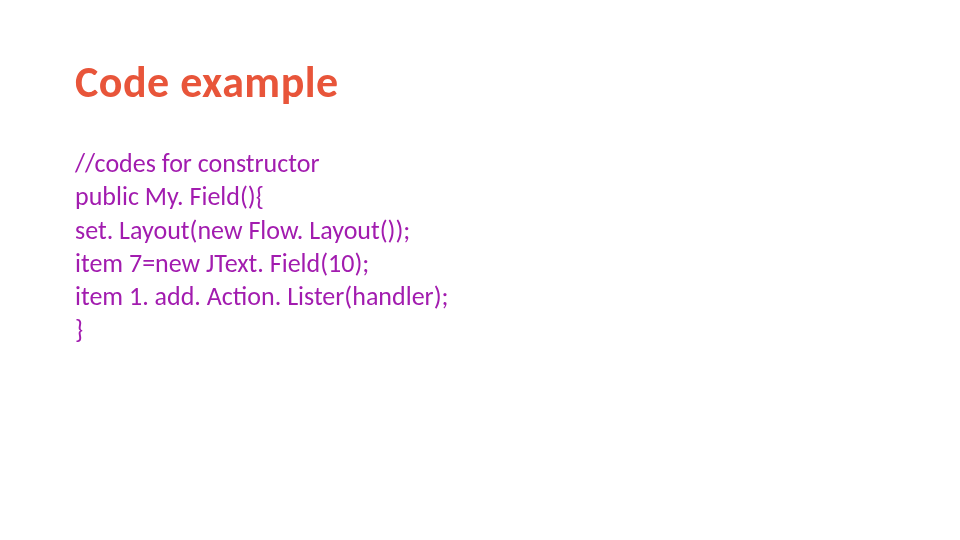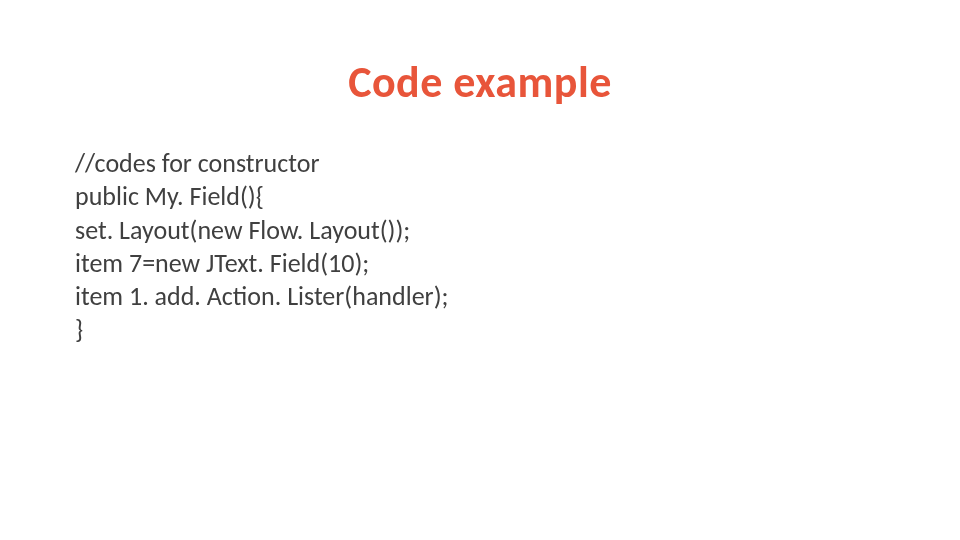--- a/index.html
+++ b/index.html
@@ -16,28 +16,27 @@
     }
     .slide {
       width: 100%;
       height: 100%;
       padding: 55px 75px 0 75px;
     }
     .title {
       font-size: 44px;
       font-weight: bold;
       color: #e8553a;
-      text-align: center;
       margin-bottom: 38px;
       letter-spacing: 0.5px;
     }
     .code-block {
       font-size: 26px;
       line-height: 1.28;
-      color: #404040;
+      color: #a21caf;
       font-family: Calibri, Arial, sans-serif;
     }
     .code-line {
       display: block;
     }
   </style>
 </head>
 <body>
 
 <div class="slide">

